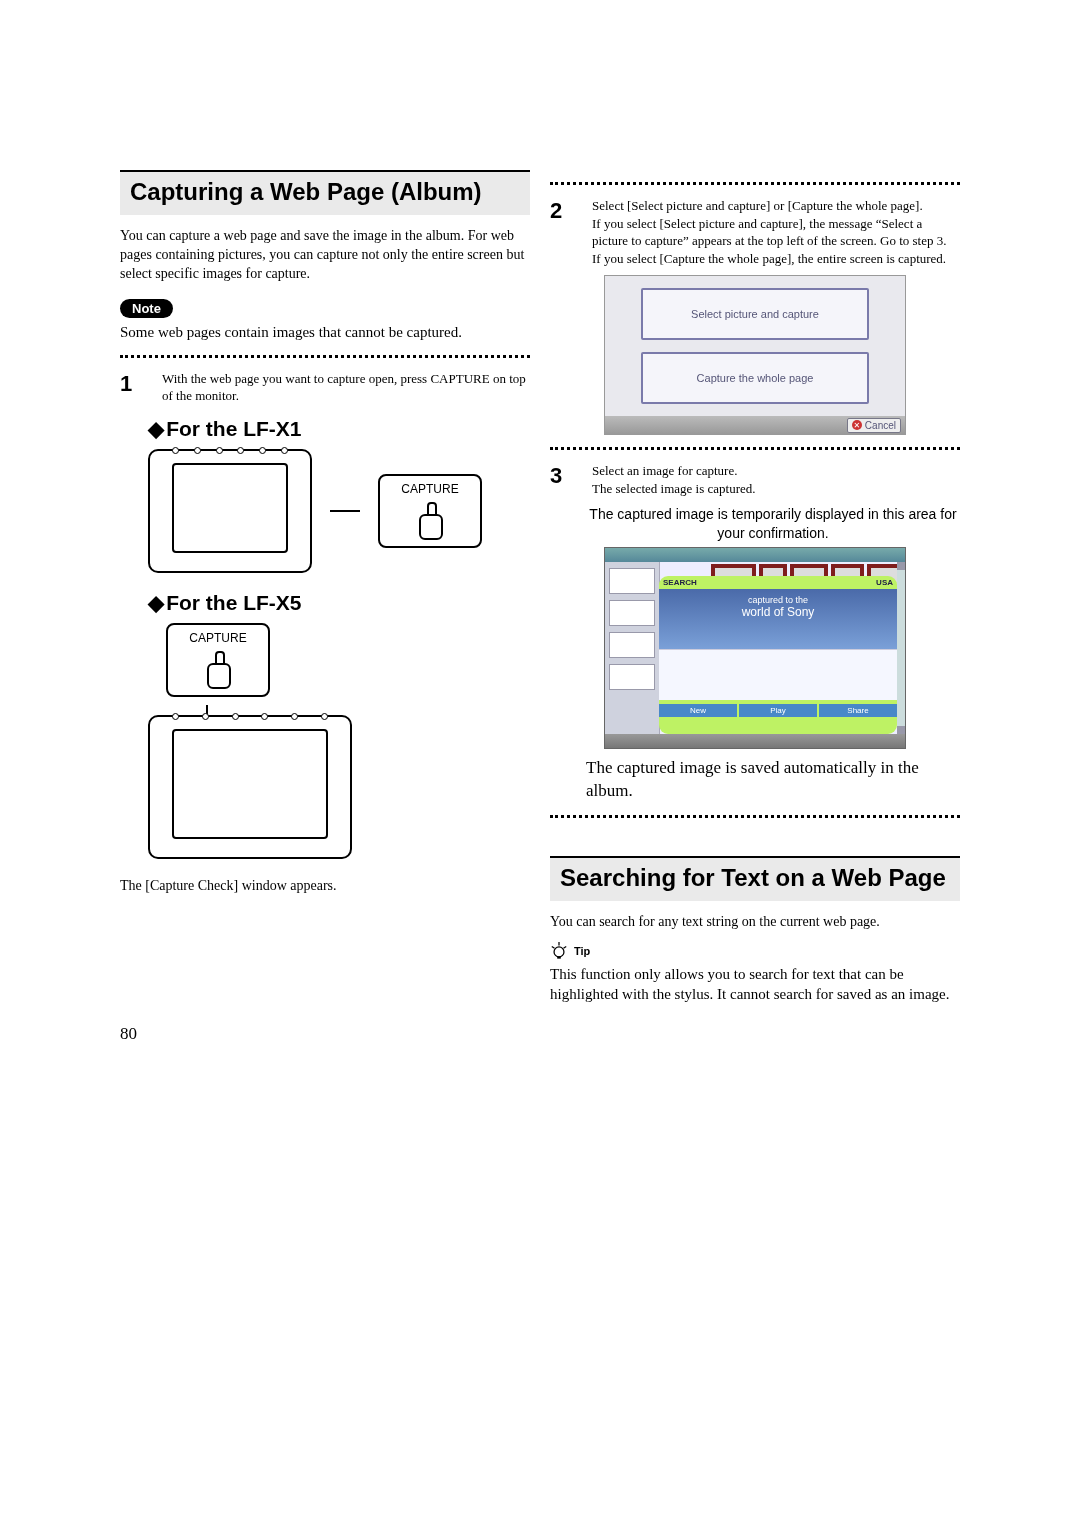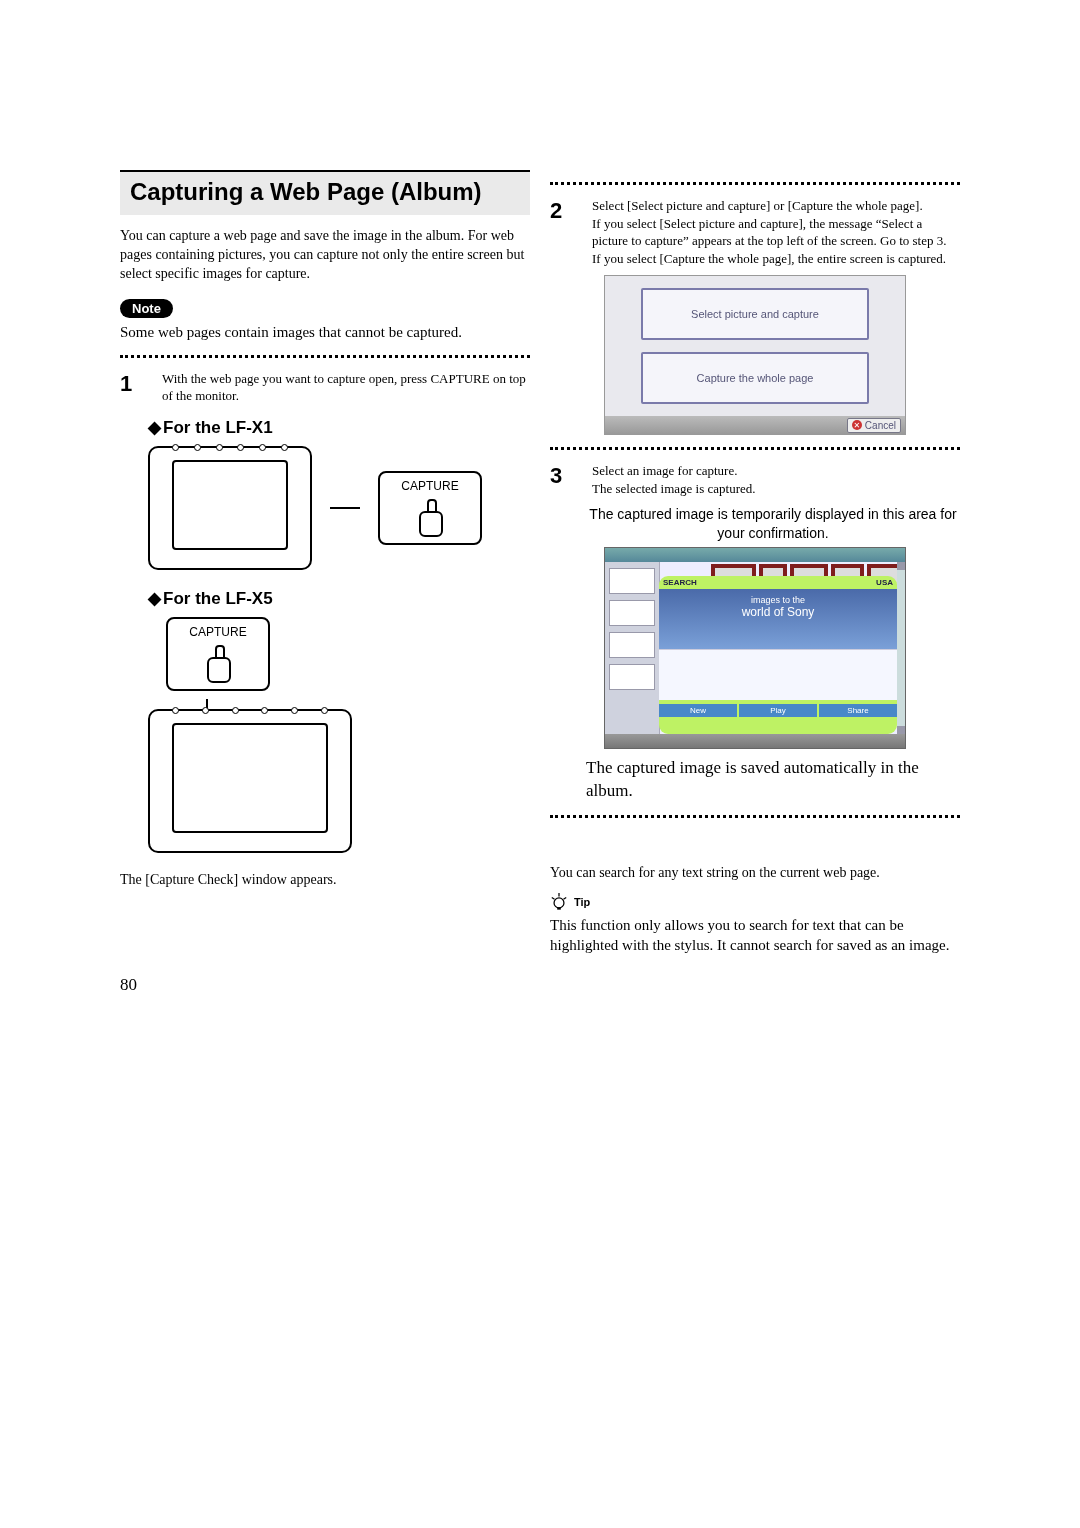--- a/index.html
+++ b/index.html
@@ -77,21 +77,21 @@
     padding-top: 2px;
   }
   .step-body {
     flex: 1;
     font-size: 13px;
     line-height: 1.35;
   }
   .sub-head {
     font-family: Arial, Helvetica, sans-serif;
     font-weight: bold;
-    font-size: 17px;
+    font-size: 21px;
     margin: 12px 0 8px 28px;
   }
   .diamond::before {
     content: "◆";
     margin-right: 2px;
   }
   .diagram {
     margin-left: 28px;
   }
   .device-row {
@@ -444,40 +444,43 @@
           <div class="chip"></div>
           <div class="chip"></div>
           <div class="chip"></div>
         </div>
         <div class="main">
           <div style="padding:2px 4px;display:flex;justify-content:space-between">
             <b>SEARCH</b>
             <b>USA</b>
           </div>
           <div class="hero">
-            <div>images to the</div>
+            <div>captured to the</div>
             <div class="big">world of Sony</div>
           </div>
           <div style="height:50px;background:#f5f7ff;border-top:1px solid #ccd"></div>
           <div class="strip">
             <span>New</span>
             <span>Play</span>
             <span>Share</span>
           </div>
         </div>
         <div class="scrollbar"></div>
         <div class="bottom"></div>
       </div>
 
       <div class="result-text">The captured image is saved automatically in the album.</div>
 
       <hr class="dots">
 
       <div style="height:26px"></div>
 
+      <div class="section-header">
+        <div class="title">Searching for Text on a Web Page</div>
+      </div>
       <div class="body-text">You can search for any text string on the current web page.</div>
 
       <div class="tip-row">
         <svg class="tip-icon" viewBox="0 0 20 20">
           <circle cx="10" cy="11" r="5.5" fill="none" stroke="#000" stroke-width="1.4"></circle>
           <line x1="10" y1="0" x2="10" y2="4" stroke="#000" stroke-width="1.4"></line>
           <line x1="2" y1="5" x2="5" y2="7" stroke="#000" stroke-width="1.4"></line>
           <line x1="18" y1="5" x2="15" y2="7" stroke="#000" stroke-width="1.4"></line>
           <rect x="8" y="16" width="4" height="2.5" fill="#000"></rect>
         </svg>

